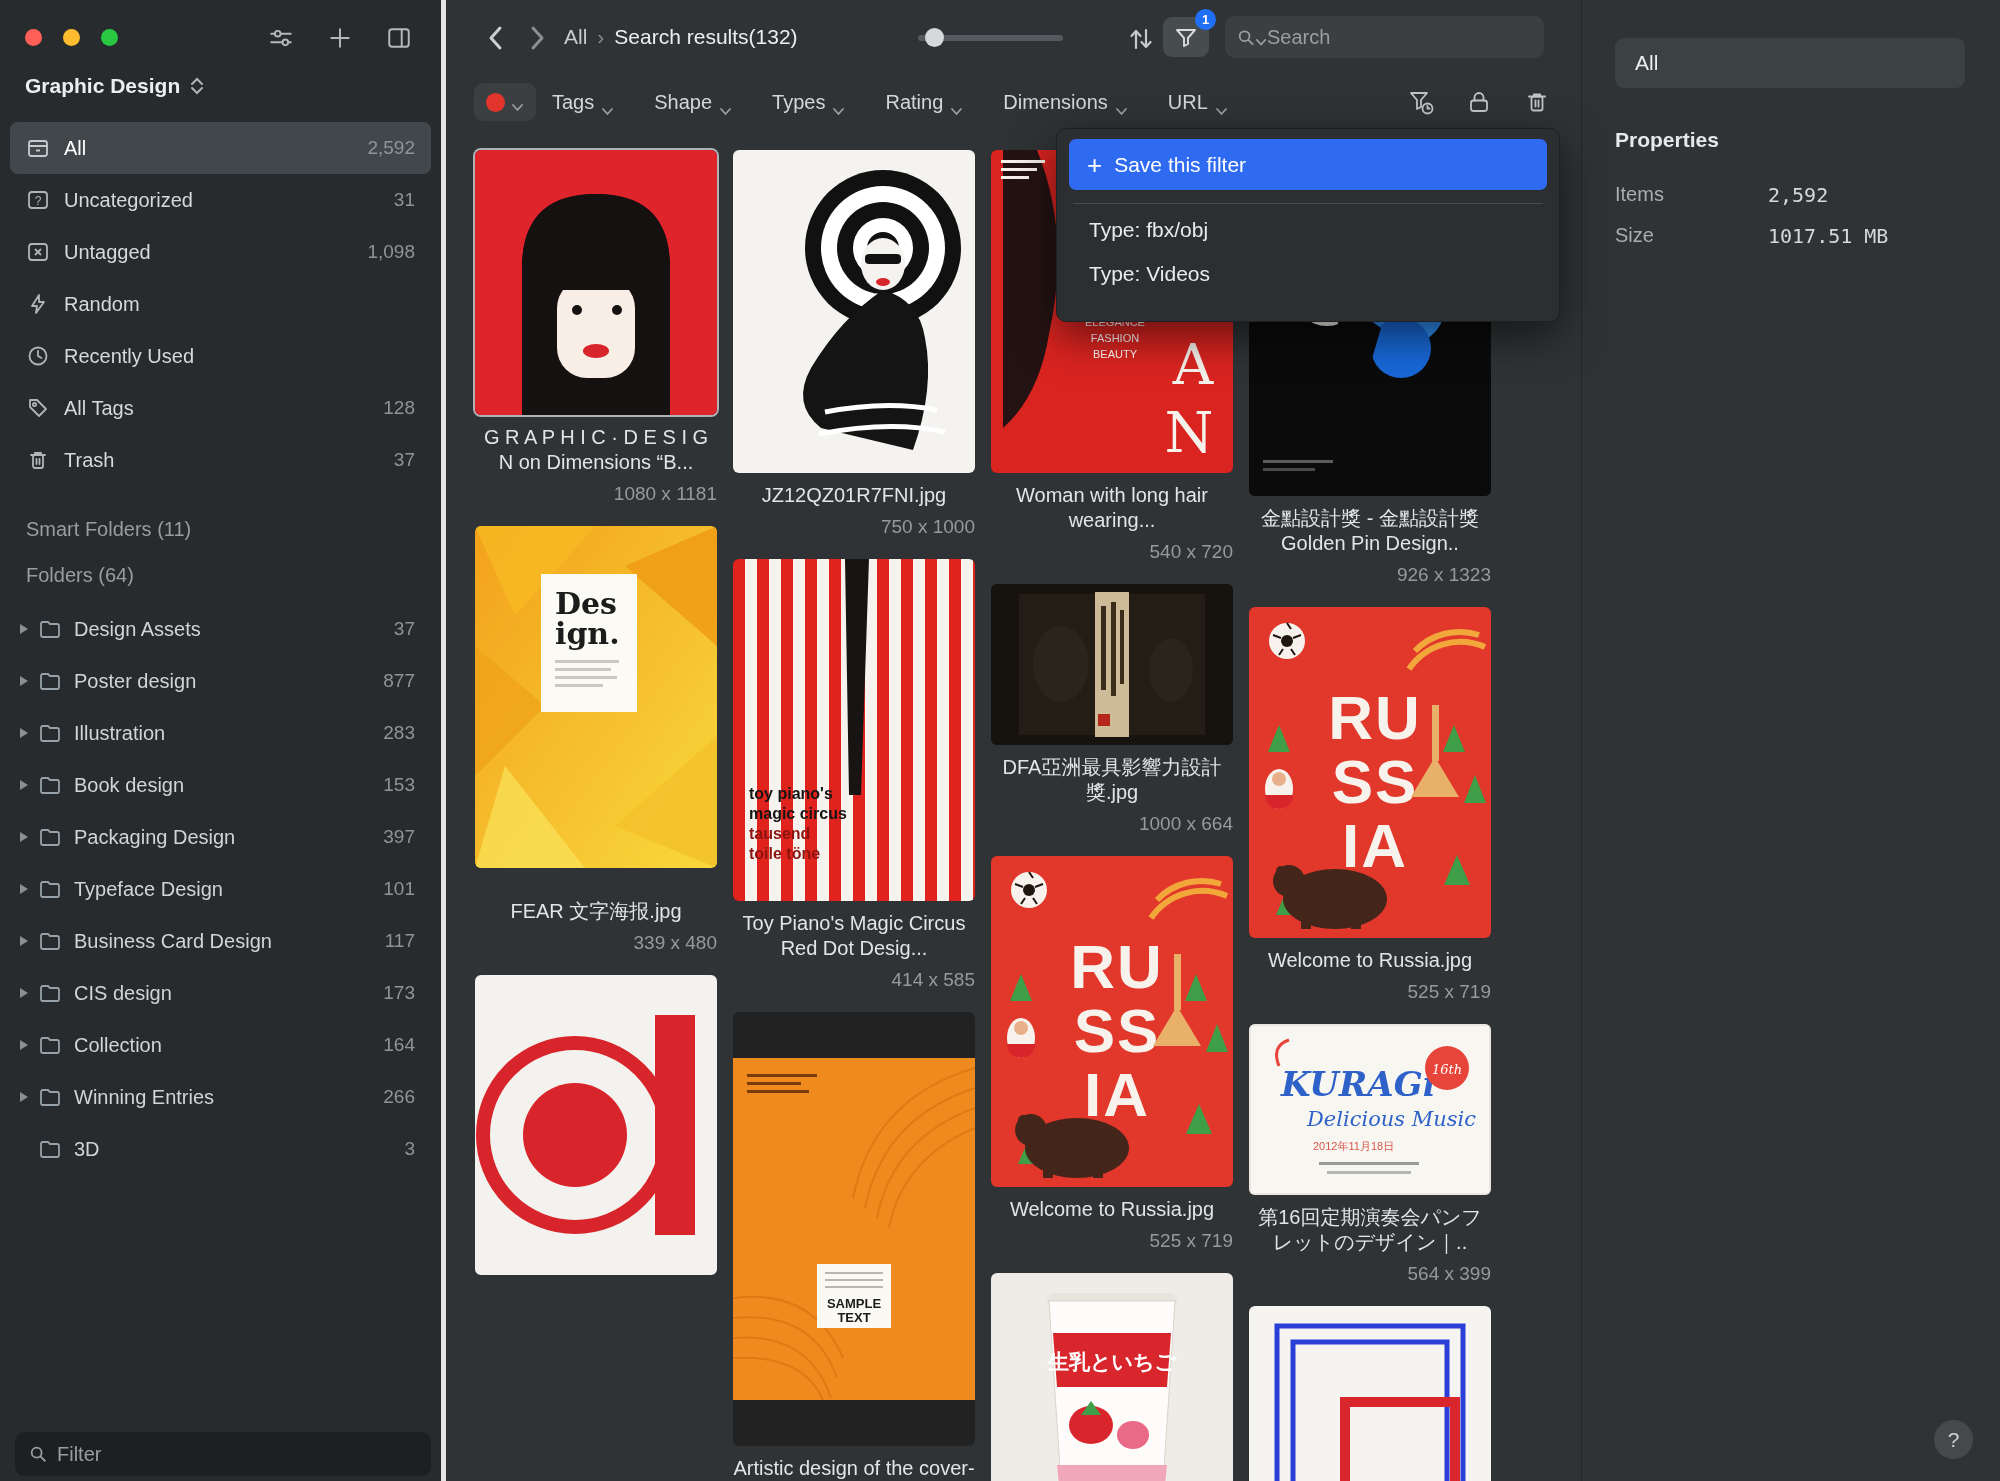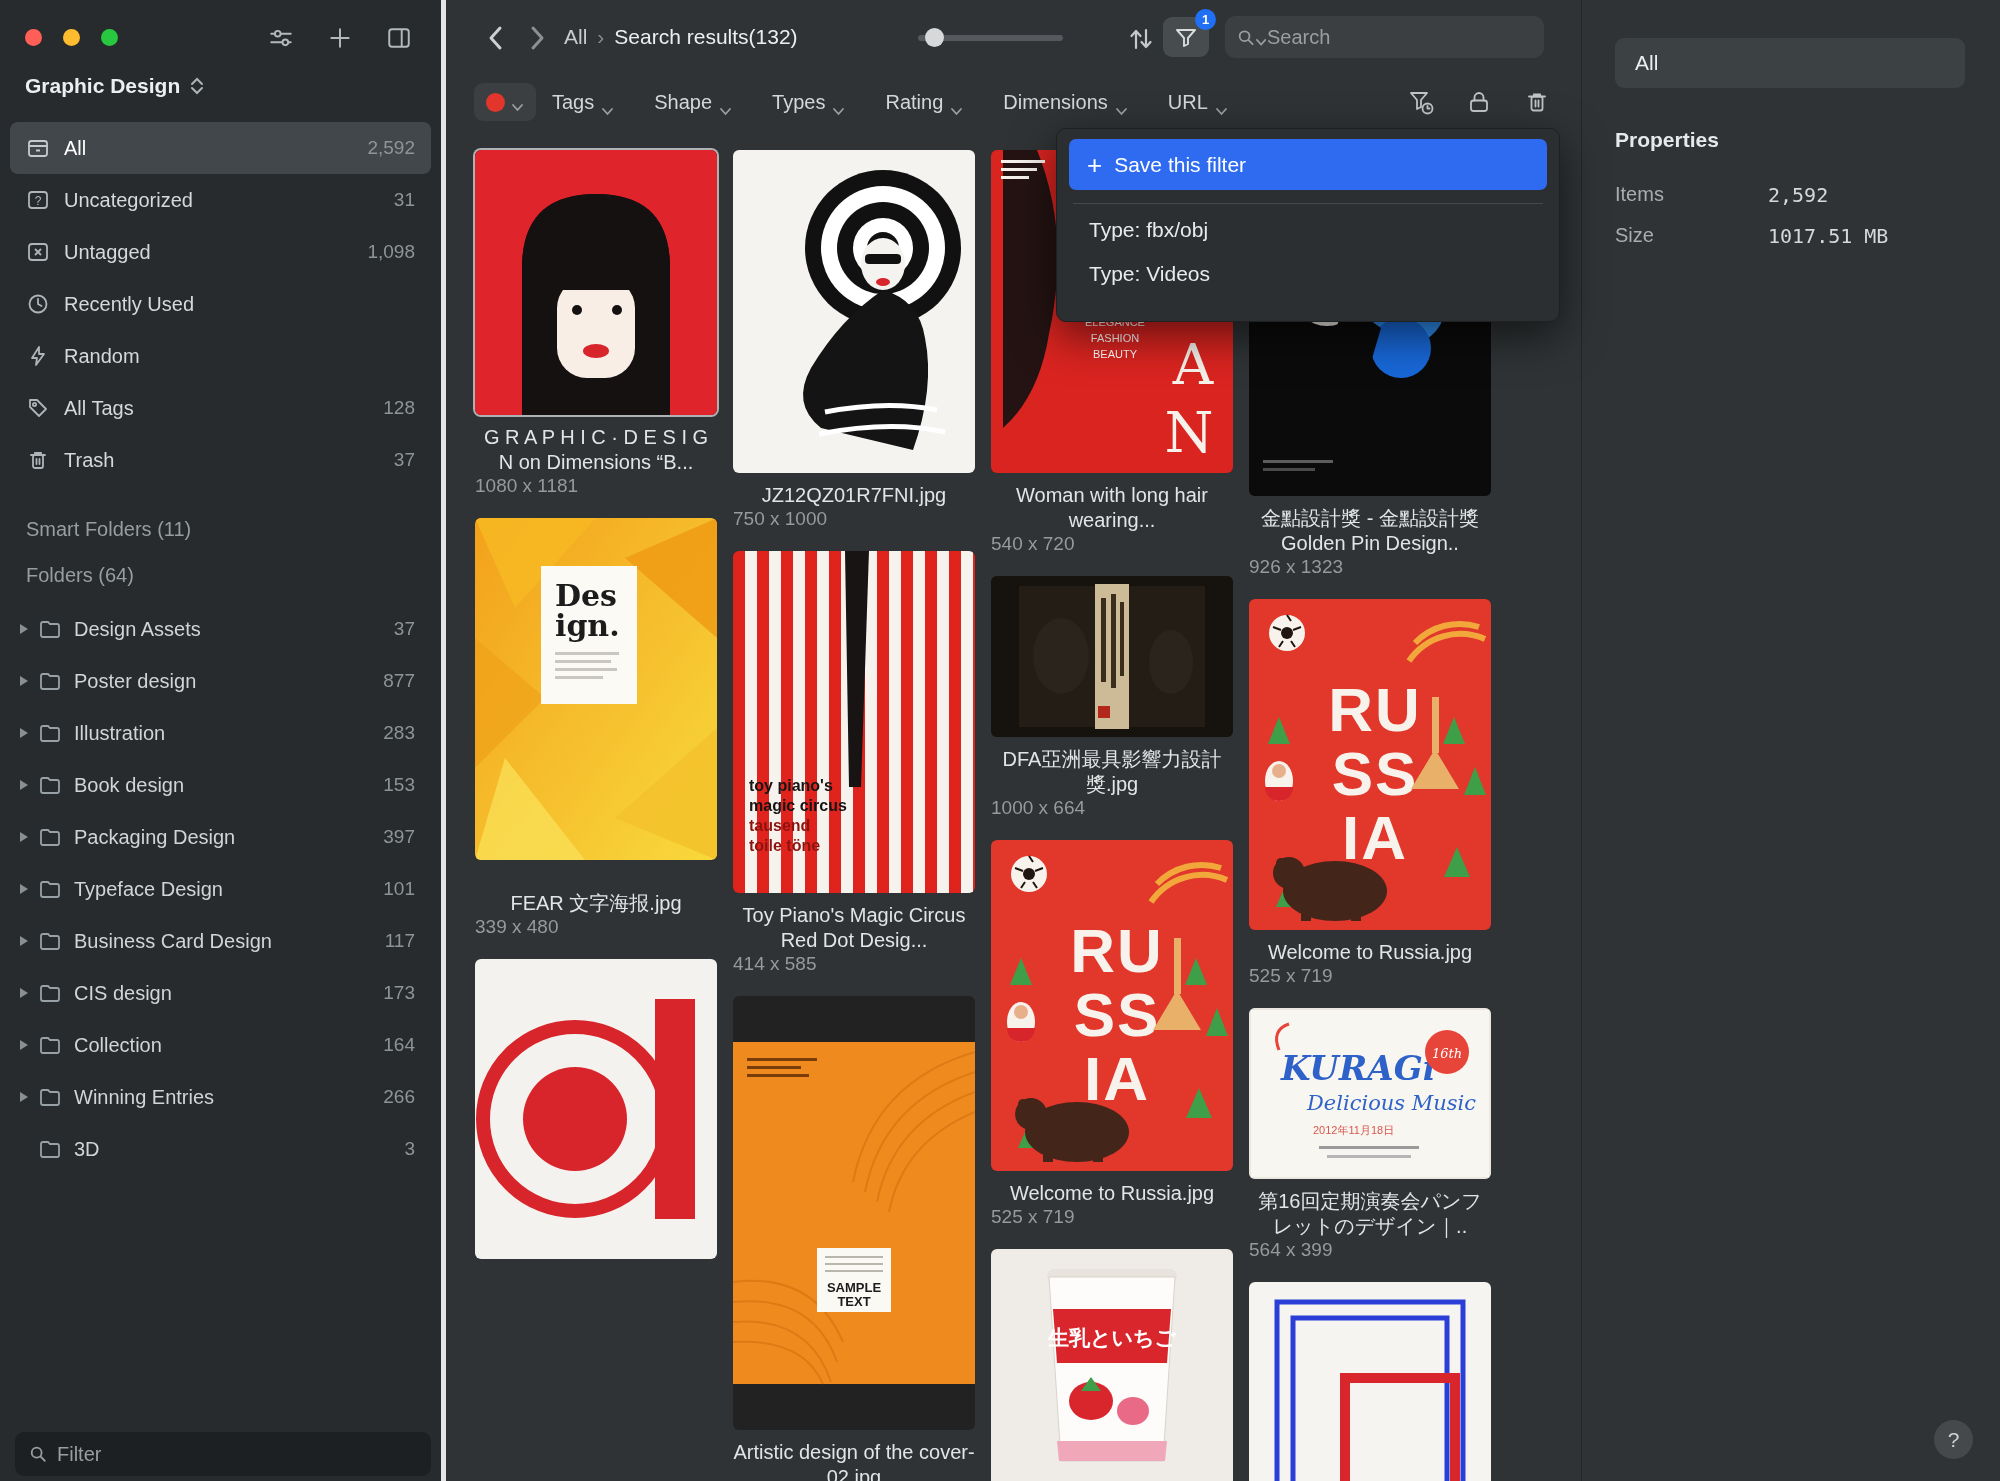--- a/index.html
+++ b/index.html
@@ -70,21 +70,21 @@
   .fb-icons .ic{width:26px;height:26px}
 
   .grid{position:absolute;left:29px;top:150px;display:flex;gap:16px;z-index:1}
   .gcol{width:242px;display:flex;flex-direction:column}
   .card{margin-bottom:21px}
   .thumb{width:242px;border-radius:6px;overflow:hidden;cursor:pointer;background:#222}
   .thumb svg{display:block;width:100%;height:100%}
   .thumb.selected{box-shadow:0 0 0 2px #aeb2b5}
   .cap{margin-top:10px}
   .cap-title{font-size:20px;line-height:25px;color:#e3e4e5;text-align:center;max-height:50px;overflow:hidden}
-  .cap-dims{font-size:19px;color:#97999b;text-align:left;margin-top:0}
+  .cap-dims{font-size:19px;color:#97999b;text-align:right;margin-top:8px}
 
   .dropdown{position:absolute;left:610px;top:128px;width:504px;height:194px;background:#2c2f31;
     border:1px solid #1e2022;border-radius:10px;box-shadow:0 14px 44px rgba(0,0,0,.55);z-index:50;
     padding:10px 12px}
   .save-btn{height:51px;border-radius:7px;background:#2e6bf0;display:flex;align-items:center;
     padding:0 18px;gap:12px;color:#fff;cursor:pointer}
   .save-plus{font-size:26px;line-height:1}
   .save-lbl{font-size:21px}
   .dd-sep{height:1px;background:#46494c;margin:13px 4px 4px 4px}
   .dd-opt{height:44px;display:flex;align-items:center;padding:0 20px;font-size:21px;color:#e8eaeb;
@@ -169,35 +169,35 @@
           <svg viewBox="0 0 24 24" fill="none" stroke="#aeb4b7" stroke-width="1.8">
               <rect x="3" y="4" width="18" height="16" rx="3"></rect>
               <path d="M9 9l6 6M15 9l-6 6"></path>
             </svg>
         </span>
         <span class="lbl">Untagged</span>
         <span class="cnt">1,098</span>
       </div>
       <div class="navrow">
         <span class="ric">
+          <svg viewBox="0 0 24 24">
+              <path d="M13 3L6 14h5l-1 7 8-11h-5z" fill="none" stroke="#aeb4b7" stroke-width="1.8" stroke-linejoin="round"></path>
+            </svg>
+        </span>
+        <span class="lbl">Random</span>
+        <span class="cnt"></span>
+      </div>
+      <div class="navrow">
+        <span class="ric">
           <svg viewBox="0 0 24 24" fill="none" stroke="#aeb4b7" stroke-width="1.8" stroke-linecap="round">
               <circle cx="12" cy="12" r="8.5"></circle>
               <path d="M12 7v5l3.5 2"></path>
             </svg>
         </span>
         <span class="lbl">Recently Used</span>
-        <span class="cnt"></span>
-      </div>
-      <div class="navrow">
-        <span class="ric">
-          <svg viewBox="0 0 24 24">
-              <path d="M13 3L6 14h5l-1 7 8-11h-5z" fill="none" stroke="#aeb4b7" stroke-width="1.8" stroke-linejoin="round"></path>
-            </svg>
-        </span>
-        <span class="lbl">Random</span>
         <span class="cnt"></span>
       </div>
       <div class="navrow">
         <span class="ric">
           <svg viewBox="0 0 24 24" fill="none" stroke="#aeb4b7" stroke-width="1.8" stroke-linejoin="round">
               <path d="M4 4h7l9 9-7 7-9-9z"></path>
               <circle cx="8.5" cy="8.5" r="1.6"></circle>
             </svg>
         </span>
         <span class="lbl">All Tags</span>

